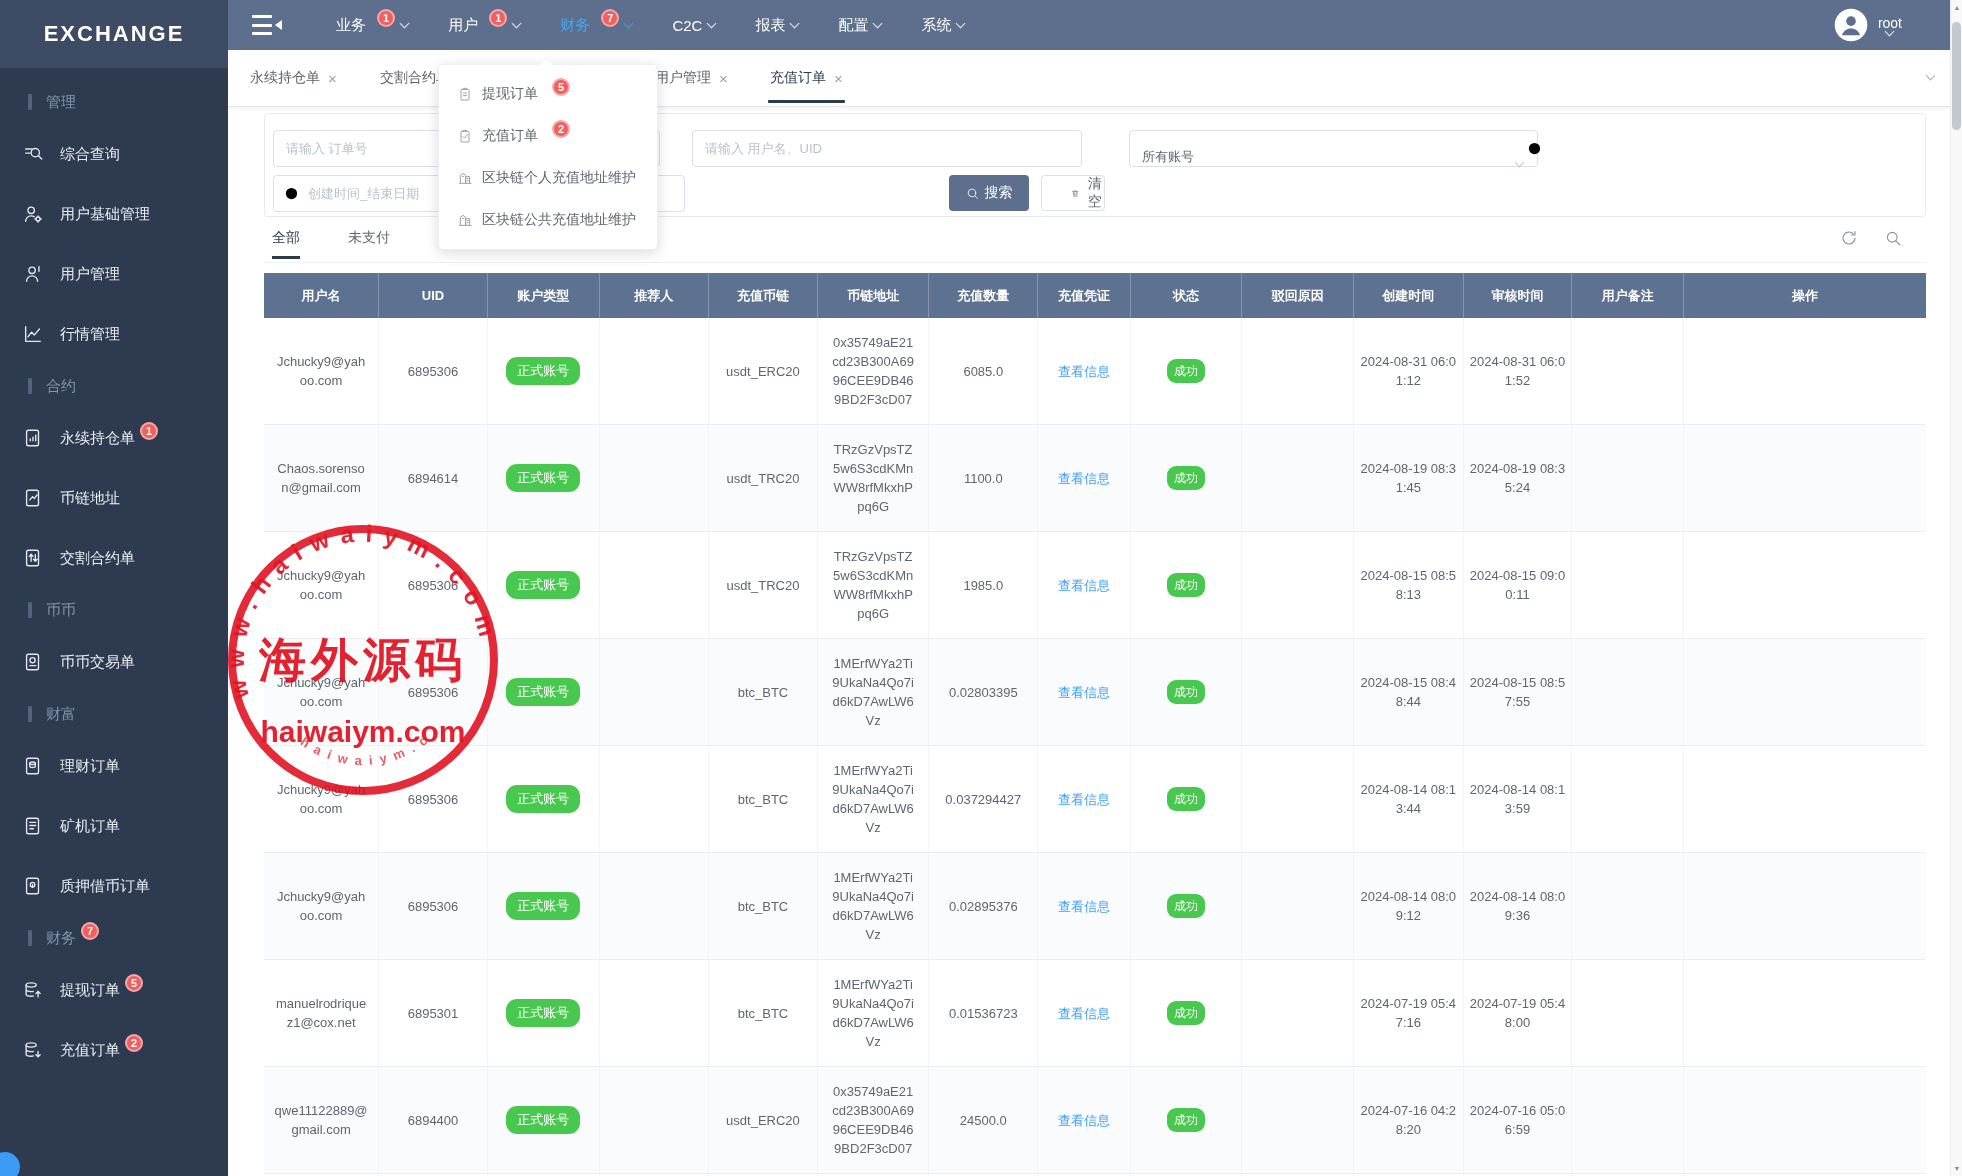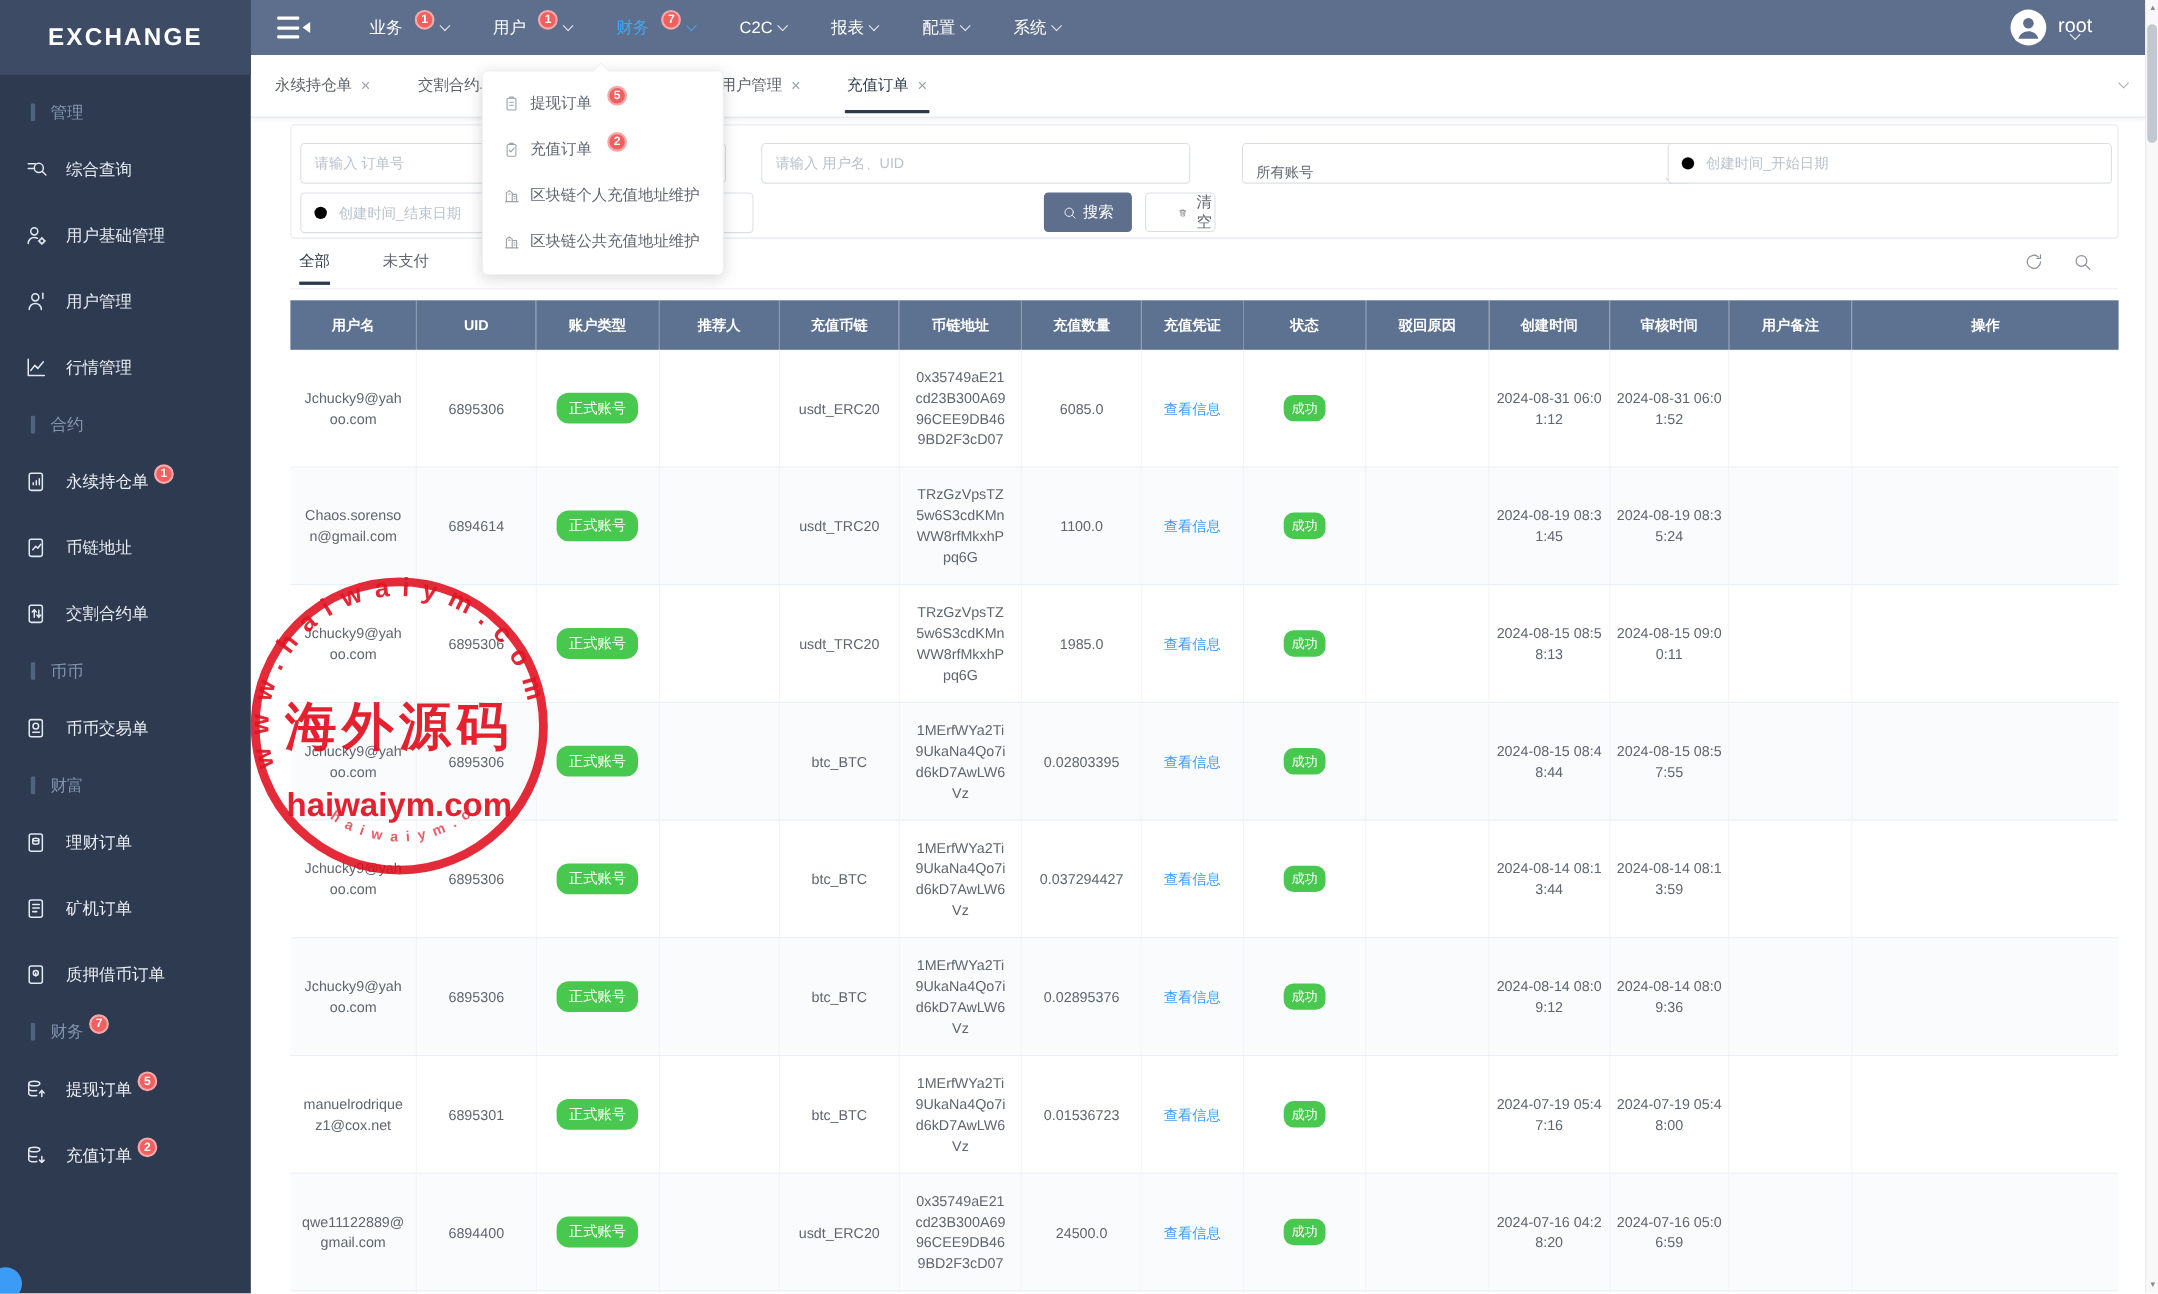--- a/index.html
+++ b/index.html
@@ -22,21 +22,21 @@
 .navbar { position:absolute; left:228px; top:0; width:1722px; height:50px; background:#5d6f8c; display:flex; align-items:center; z-index:5; color:#fff; }
 .hamburger { width:30px; height:20px; margin-left:24px; position:relative; display:flex; flex-direction:column; justify-content:space-between; cursor:pointer; flex:none; }
 .hamburger .bar { width:20px; height:3px; background:#fff; border-radius:1px; }
 .hamburger .tri { position:absolute; right:0; top:50%; transform:translateY(-50%); width:0; height:0; border-top:5px solid transparent; border-bottom:5px solid transparent; border-right:7px solid #fff; }
 .top-menus { display:flex; align-items:center; gap:40px; margin-left:54px; }
 .top-menu { display:flex; align-items:center; gap:6px; font-size:15px; cursor:pointer; white-space:nowrap; }
 .top-menu.active { color:#3fa9f5; }
 .chev { width:7px; height:7px; border-right:1.5px solid currentColor; border-bottom:1.5px solid currentColor; transform:rotate(45deg); display:inline-block; opacity:.85; margin-top:-4px; }
 .user-area { margin-left:auto; margin-right:48px; display:flex; align-items:center; gap:10px; cursor:pointer; }
 .avatar { width:34px; height:34px; flex:none; }
-.user-meta { display:flex; flex-direction:column; align-items:center; font-size:18px; line-height:16px; gap:1px; }
+.user-meta { display:flex; flex-direction:column; align-items:center; font-size:14px; line-height:16px; gap:1px; }
 
 
 .tabbar { position:absolute; left:228px; top:50px; width:1722px; height:57px; background:#fff; border-bottom:1px solid #e2e6ec; box-shadow:0 2px 4px rgba(0,0,0,.05); z-index:4; }
 .tab { position:absolute; top:0; height:56px; display:flex; align-items:center; gap:8px; font-size:14px; color:#5c6268; cursor:pointer; white-space:nowrap; }
 .tab.active { color:#2c3a4e; }
 .tab.active::after { content:""; position:absolute; left:-2px; right:-2px; bottom:3px; height:3px; background:#2c3a4e; border-radius:1px; }
 .tab-close { font-size:15px; color:#9aa1aa; line-height:1; }
 .tab-overflow { position:absolute; right:16px; top:26px; color:#9aa1aa; }
 
 
@@ -323,21 +323,20 @@
     <input class="f-input" style="left: 8px; top: 16px; width: 387px;" placeholder="请输入 订单号">
     <input class="f-input" style="left: 427px; top: 16px; width: 390px;" placeholder="请输入 用户名、UID">
     <div class="f-input f-select" style="left:864px; top:16px; width:409px;align-items:flex-end;">
       <span>所有账号</span>
       <span class="chev"></span>
     </div>
     <span class="f-icon" style="left:1262px; top:27px;"><svg viewBox="0 0 24 24">
           <circle cx="12" cy="12" r="9"></circle>
           <path d="M12 7v5l3.5 2"></path>
         </svg></span>
-    <input class="f-input with-icon" style="left: 1251px; top: 16px; width: 404px;" placeholder="创建时间_开始日期">
     <span class="f-icon" style="left:19px; top:72px;"><svg viewBox="0 0 24 24">
           <circle cx="12" cy="12" r="9"></circle>
           <path d="M12 7v5l3.5 2"></path>
         </svg></span>
     <input class="f-input with-icon" style="left: 8px; top: 61px; width: 412px;" placeholder="创建时间_结束日期">
     <button class="btn btn-search">
       <span class="icon">
           <svg viewBox="0 0 24 24">
             <circle cx="11" cy="11" r="7"></circle>
             <path d="M16.5 16.5L21 21"></path>

